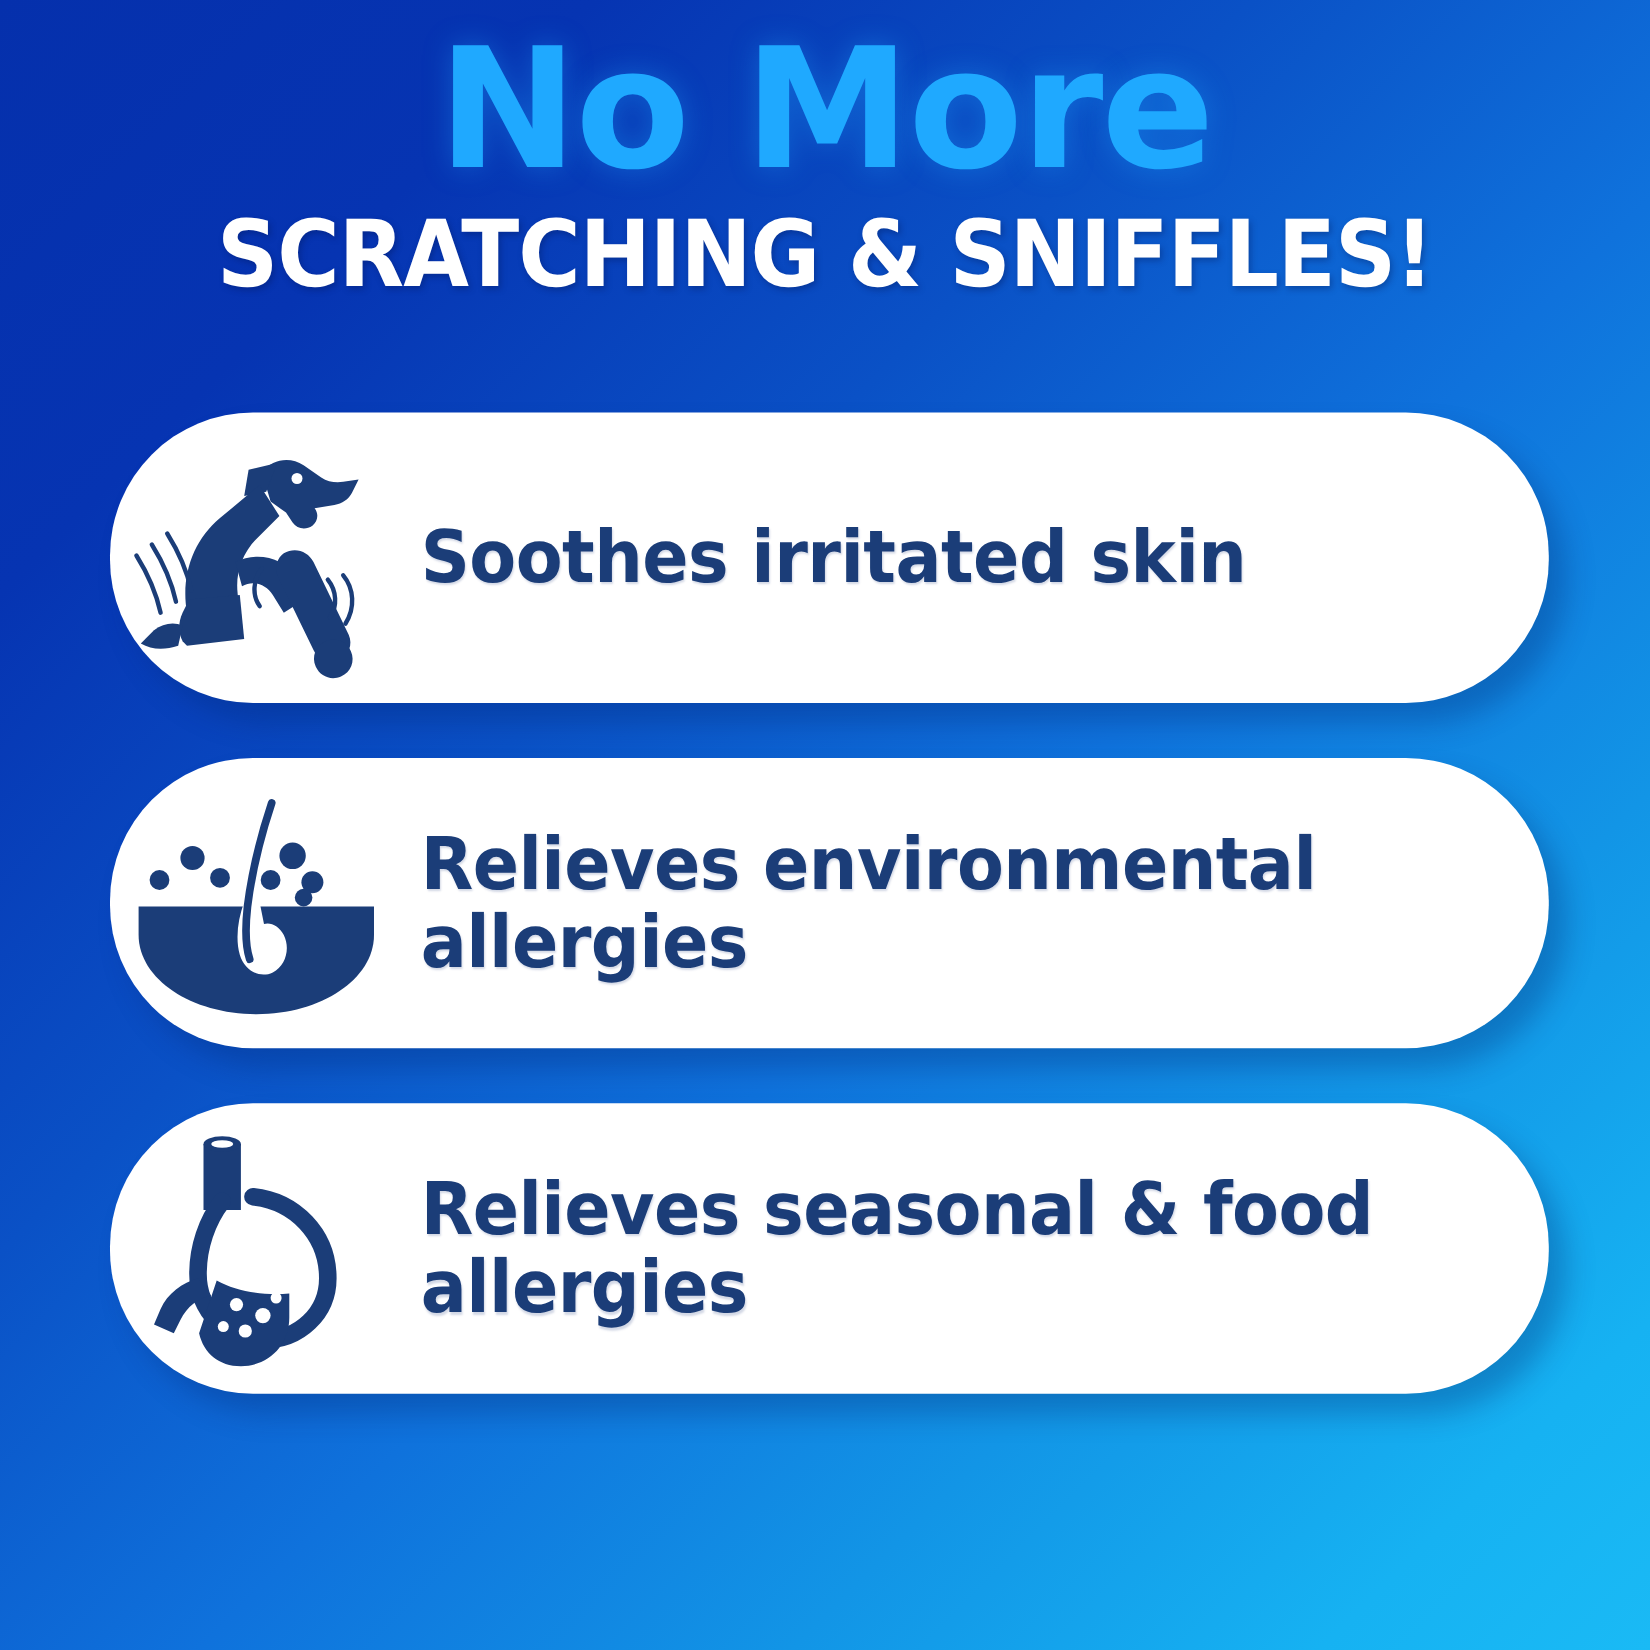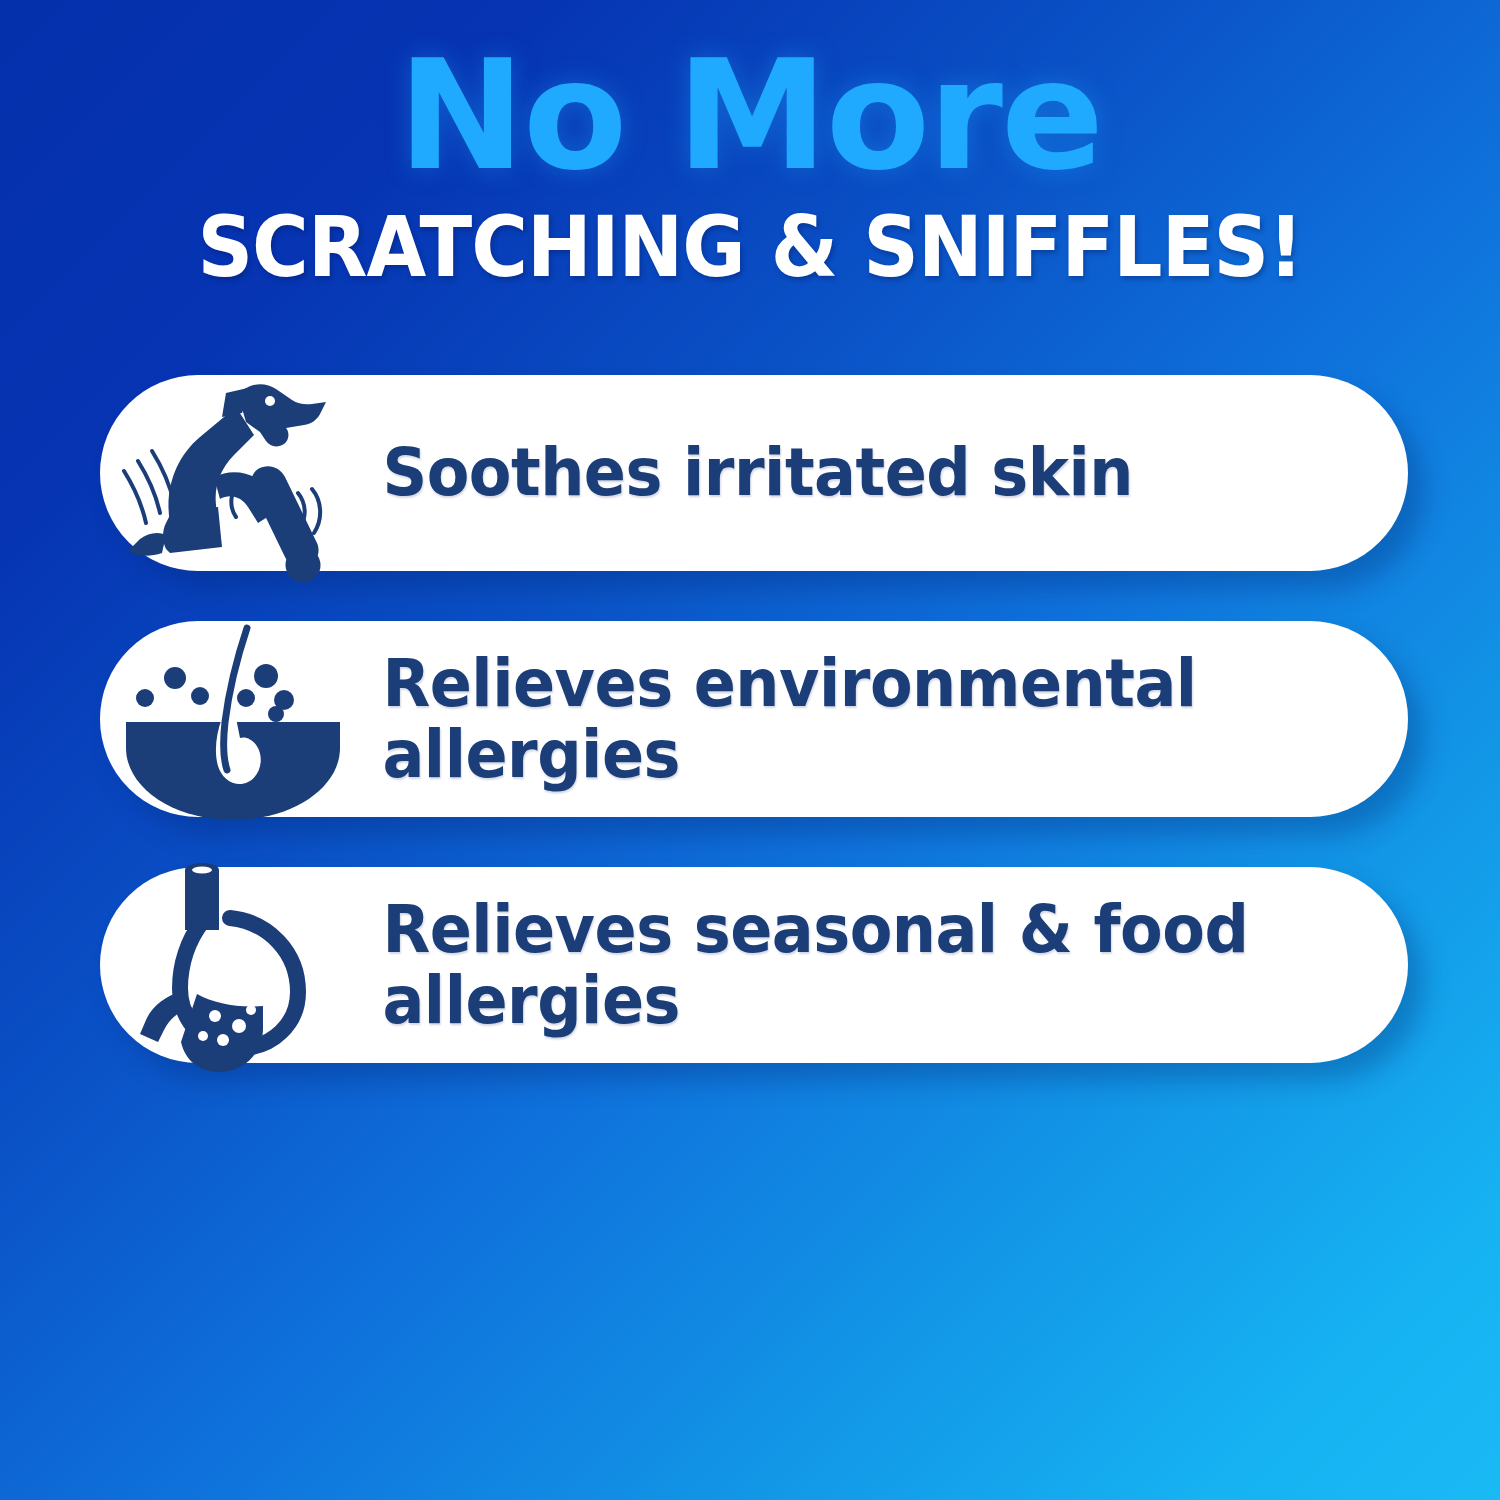--- a/index.html
+++ b/index.html
@@ -28,21 +28,21 @@
     overflow: hidden;
   }
 
   
   .header {
     position: absolute;
     top: 0;
     left: 0;
     width: 1500px;
     text-align: center;
-    padding-top: 42px;
+    padding-top: 26px;
     box-sizing: border-box;
   }
 
   .headline {
     font-size: 152px;
     line-height: 0.98;
     font-weight: 700;
     color: #1FA9FF;
     letter-spacing: -2px;
     font-family: "DejaVu Sans", sans-serif;
@@ -67,21 +67,21 @@
     position: absolute;
     top: 375px;
     left: 0;
     width: 1500px;
   }
 
   .card {
     position: relative;
     margin: 0 0 50px 100px;
     width: 1308px;
-    height: 196px;
+    height: 264px;
     background: #FFFFFF;
     border-radius: 130px;
     box-shadow: 16px 18px 26px rgba(2, 38, 110, 0.30);
     display: flex;
     align-items: center;
     box-sizing: border-box;
   }
 
   .card-icon {
     position: relative;

